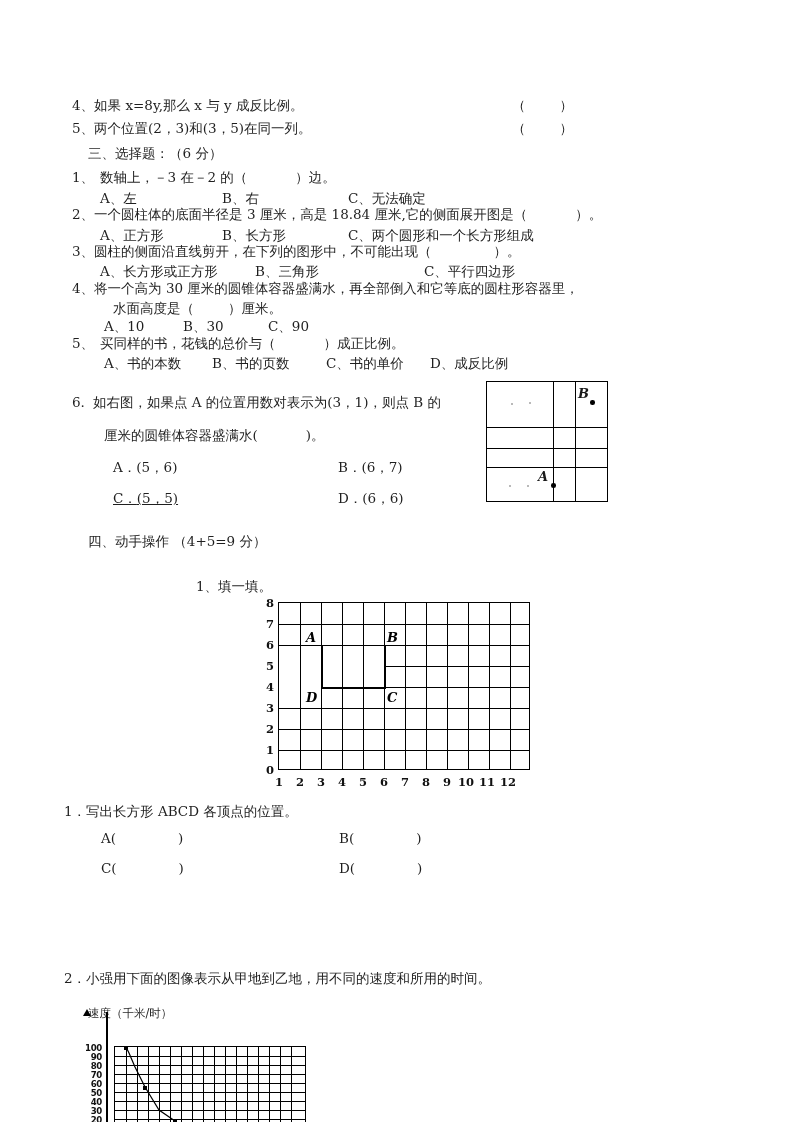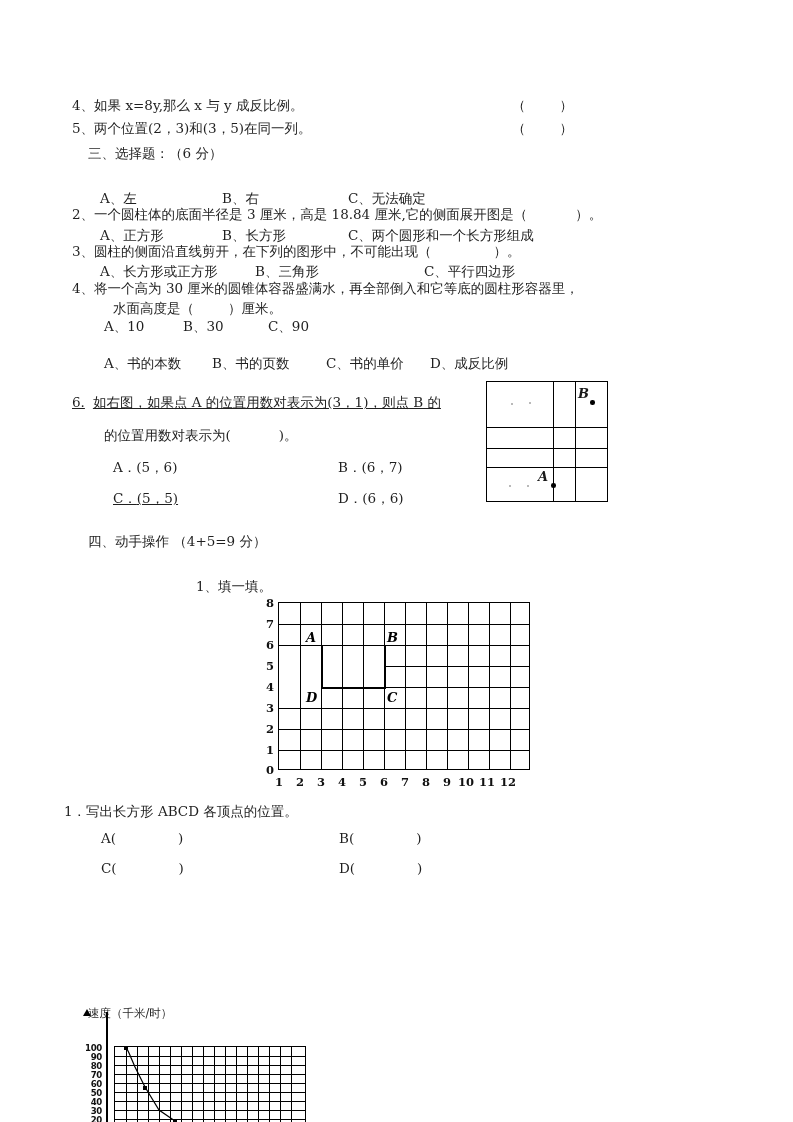--- a/index.html
+++ b/index.html
@@ -231,20 +231,23 @@
 
   <div class="line tfline" style="left:72px; top:122px;">
     <span>5、</span><span>两个位置(2，3)和(3，5)在同一列。</span>
   </div>
   <div class="line tfline" style="left:512px; top:122px;">
     <span>（</span><span class="gap-s"></span><span>）</span>
   </div>
 
   <div class="line secthead" style="left:88px; top:147px;">三、选择题：（6 分）</div>
 
+  <div class="line qline" style="left:72px; top:171px;">
+    <span>1、</span><span style="display:inline-block;width:6px;"></span><span>数轴上，－3 在－2 的（</span><span class="gap-m"></span><span>）边。</span>
+  </div>
   <div class="line optline" style="left:100px; top:192px;">A、左</div>
   <div class="line optline" style="left:222px; top:192px;">B、右</div>
   <div class="line optline" style="left:348px; top:192px;">C、无法确定</div>
 
   <div class="line qline" style="left:72px; top:208px;">
     <span>2、</span><span>一个圆柱体的底面半径是 3 厘米，高是 18.84 厘米,它的侧面展开图是（</span><span class="gap-m"></span><span>）。</span>
   </div>
   <div class="line optline" style="left:100px; top:229px;">A、正方形</div>
   <div class="line optline" style="left:222px; top:229px;">B、长方形</div>
   <div class="line optline" style="left:348px; top:229px;">C、两个圆形和一个长方形组成</div>
@@ -259,30 +262,33 @@
   <div class="line qline" style="left:72px; top:282px;">
     <span>4、</span><span>将一个高为 30 厘米的圆锥体容器盛满水，再全部倒入和它等底的圆柱形容器里，</span>
   </div>
   <div class="line qline" style="left:113px; top:302px;">
     <span>水面高度是（</span><span class="gap-s"></span><span>）厘米。</span>
   </div>
   <div class="line optline" style="left:104px; top:320px;">A、10</div>
   <div class="line optline" style="left:183px; top:320px;">B、30</div>
   <div class="line optline" style="left:268px; top:320px;">C、90</div>
 
+  <div class="line qline" style="left:72px; top:337px;">
+    <span>5、</span><span style="display:inline-block;width:6px;"></span><span>买同样的书，花钱的总价与（</span><span class="gap-m"></span><span>）成正比例。</span>
+  </div>
   <div class="line optline" style="left:104px; top:357px;">A、书的本数</div>
   <div class="line optline" style="left:212px; top:357px;">B、书的页数</div>
   <div class="line optline" style="left:326px; top:357px;">C、书的单价</div>
   <div class="line optline" style="left:430px; top:357px;">D、成反比例</div>
 
-  <div class="line qline" style="left:72px; top:396px;text-decoration:underline;">
+  <div class="line qline" style="left:72px; top:396px;">
     <span>6.</span><span style="display:inline-block;width:8px;"></span><span>如右图，如果点 A 的位置用数对表示为(3，1)，则点 B 的</span>
   </div>
   <div class="line qline" style="left:104px; top:429px;">
-    <span>的位置用数对表示为(</span><span class="gap-m"></span><span>)。</span>
+    <span>厘米的圆锥体容器盛满水(</span><span class="gap-m"></span><span>)。</span>
   </div>
 
   <div class="line optline" style="left:113px; top:461px;">
     <span>A．</span><span>(5，6)</span>
   </div>
   <div class="line optline" style="left:338px; top:461px;">
     <span>B．</span><span>(6，7)</span>
   </div>
   <div class="line optline" style="left:113px; top:492px;text-decoration:underline;">
     <span>C．</span><span>(5，5)</span>
@@ -379,20 +385,21 @@
   <div class="line qline" style="left:339px; top:832px;">
     <span>B(</span><span class="gap-l"></span><span>)</span>
   </div>
   <div class="line qline" style="left:101px; top:862px;">
     <span>C(</span><span class="gap-l"></span><span>)</span>
   </div>
   <div class="line qline" style="left:339px; top:862px;">
     <span>D(</span><span class="gap-l"></span><span>)</span>
   </div>
 
+  <div class="line qline" style="left:64px; top:972px;">2．小强用下面的图像表示从甲地到乙地，用不同的速度和所用的时间。</div>
 
   <div id="speed-chart">
     <div id="sc-arrow"></div>
     <div id="sc-axis-label">速度（千米/时）</div>
     <div id="sc-yaxis"></div>
 
     <div class="sc-ylabel" style="left:18px; top:37px;">100</div>
     <div class="sc-ylabel" style="left:18px; top:46px;">90</div>
     <div class="sc-ylabel" style="left:18px; top:55px;">80</div>
     <div class="sc-ylabel" style="left:18px; top:64px;">70</div>

